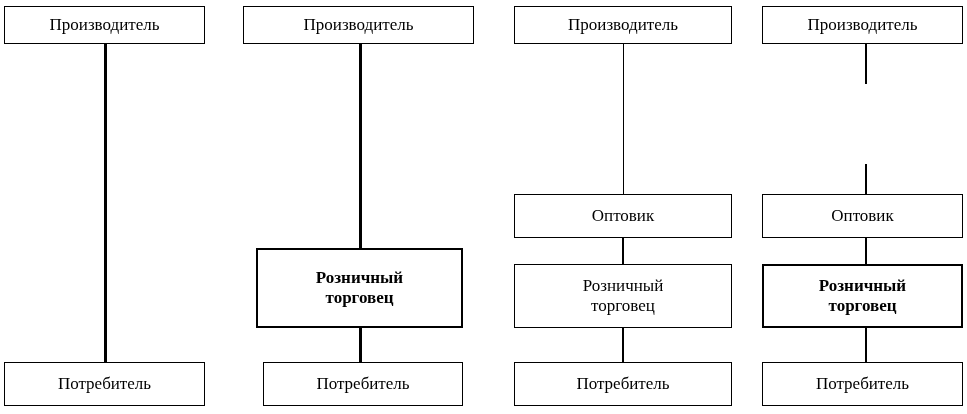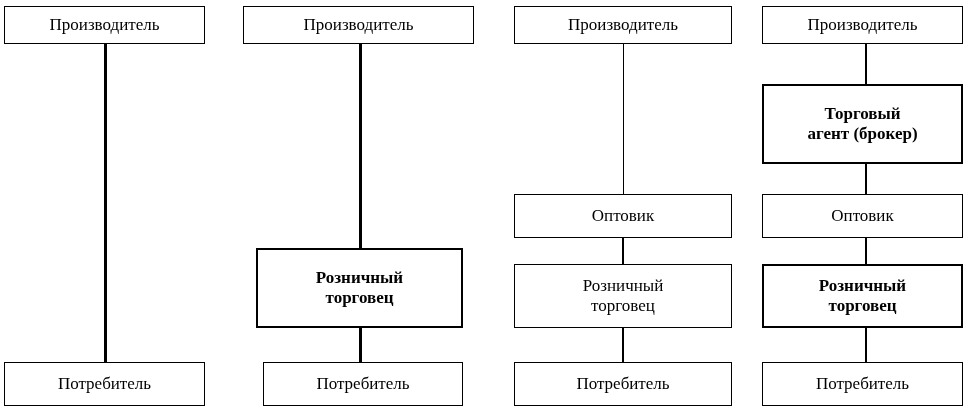--- a/index.html
+++ b/index.html
@@ -110,24 +110,20 @@
 
   <div class="connector med" style="left:865px; top:44px; height:40px;"></div>
   <div class="connector med" style="left:865px; top:164px; height:30px;"></div>
   <div class="connector med" style="left:865px; top:238px; height:26px;"></div>
   <div class="connector med" style="left:865px; top:328px; height:34px;"></div>
 
   <div class="node" style="left:762px; top:6px; width:201px; height:38px;">
     <span class="lbl">Производитель</span>
   </div>
 
-  <div class="node bold" style="left:762px; top:84px; width:201px; height:80px;">
-    <span class="lbl">Торговый
-агент (брокер)</span>
-  </div>
 
   <div class="node" style="left:762px; top:194px; width:201px; height:44px;">
     <span class="lbl">Оптовик</span>
   </div>
 
   <div class="node bold" style="left:762px; top:264px; width:201px; height:64px;">
     <span class="lbl">Розничный
 торговец</span>
   </div>
 

